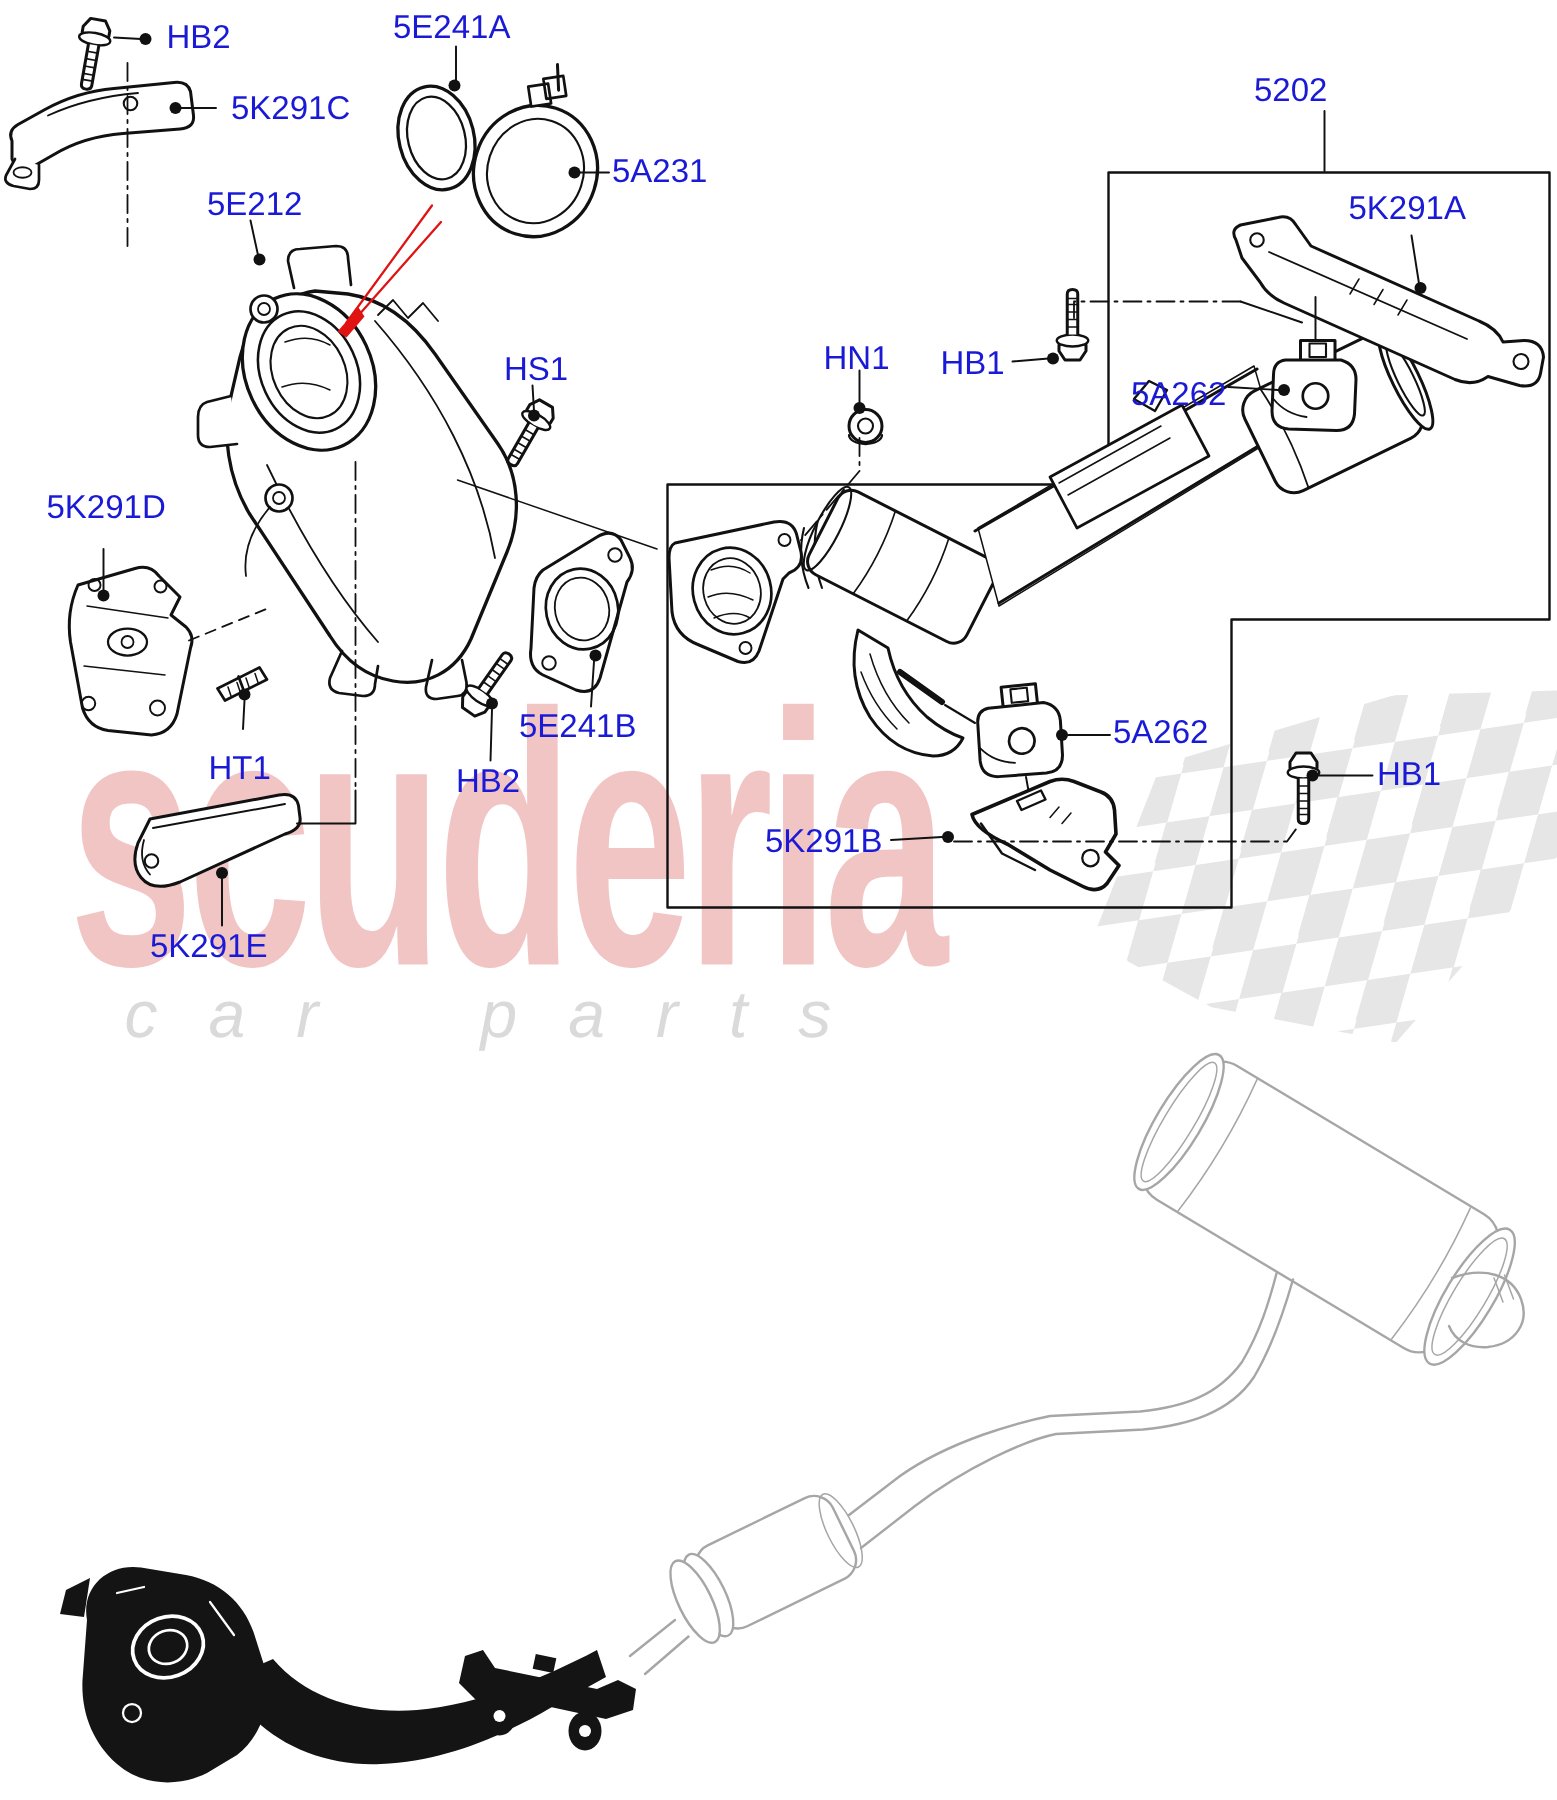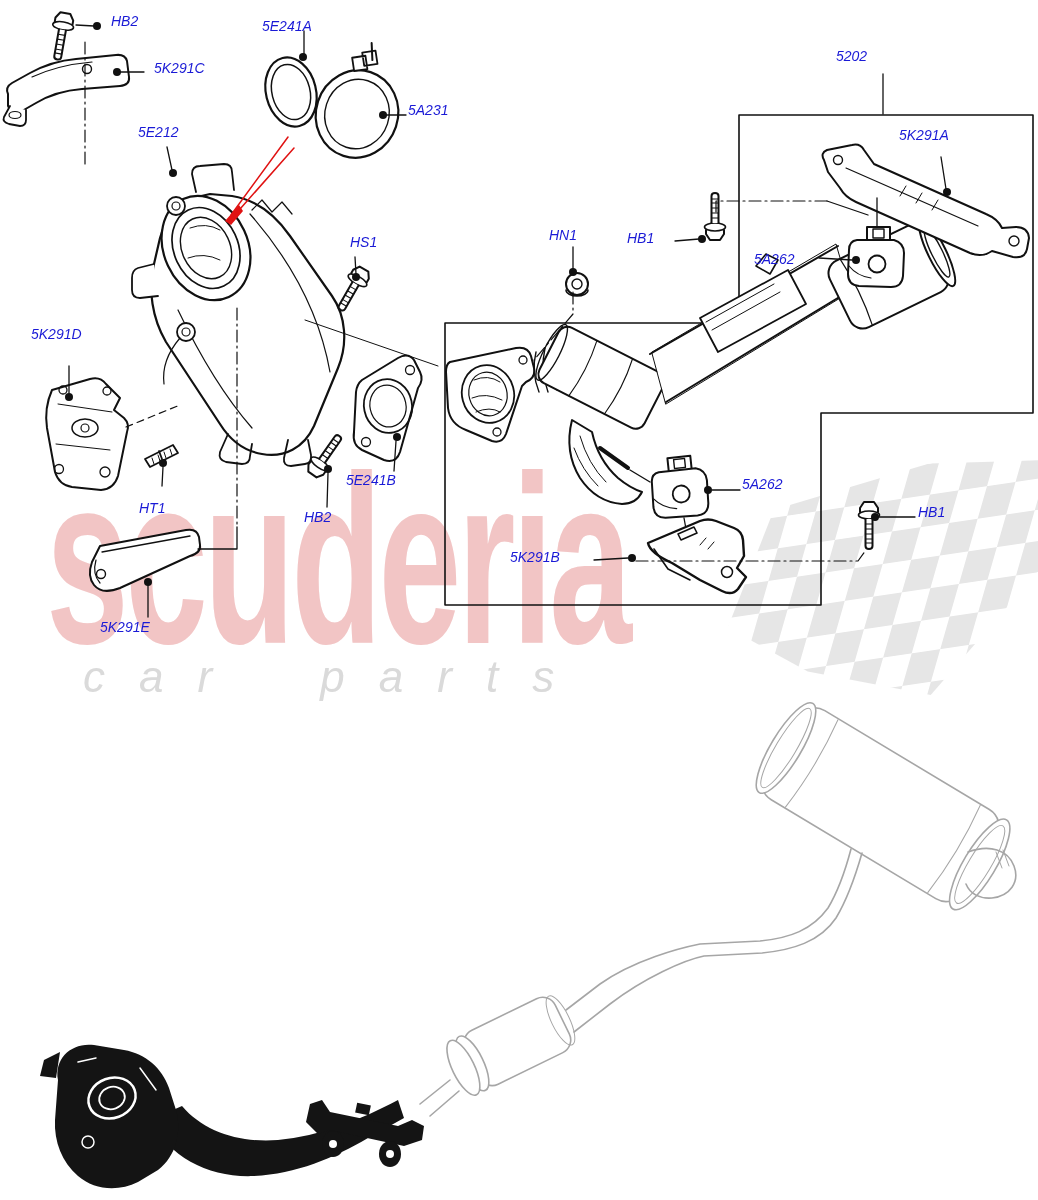--- a/index.html
+++ b/index.html
@@ -12,22 +12,22 @@
   #wm-tag{position:absolute;left:83px;top:652px;font-size:44px;letter-spacing:34px;
           word-spacing:28px;color:var(--tag,#dadada);white-space:nowrap;z-index:1;font-style:italic;}
   #wm-flag{position:absolute;left:742px;top:462px;width:305px;height:245px;z-index:1;
            background:repeating-conic-gradient(var(--checker,#e6e6e6) 0% 25%, transparent 0% 50%);
            background-size:54px 66px;
            transform:skewX(-24deg) rotate(-9deg);
            clip-path:polygon(4% 10%,50% 0%,100% 8%,97% 50%,72% 100%,30% 82%,0% 58%);}
   
   #art{position:absolute;left:0;top:0;z-index:2;}
   
-  .lbl{position:absolute;z-index:3;font-size:14px;line-height:1;color:var(--blue,#1a1ad6);
-       white-space:nowrap;font-weight:400;font-style:italic;}
+  .lbl{position:absolute;z-index:3;font-size:22px;line-height:1;color:var(--blue,#1a1ad6);
+       white-space:nowrap;font-weight:400;}
 </style>
 </head>
 <body>
 
 <div id="stage">
 
   <div id="wm-brand">scuderia</div>
   <div id="wm-tag">car parts</div>
   <div id="wm-flag"></div>
 
@@ -271,24 +271,24 @@
     </g>
 
     <g stroke="var(--red)" stroke-width="1.5">
       <path d="M288,137 L231,215 M294,148 L233,217"></path>
       <polygon fill="var(--red)" stroke="none" points="225,221 239,205 243,211 231,225"></polygon>
     </g>
   </svg>
 
   <div class="lbl" style="left:111px;top:14px">HB2</div>
   <div class="lbl" style="left:154px;top:61px">5K291C</div>
-  <div class="lbl" style="left:262px;top:19px">5E241A</div>
+  <div class="lbl" style="left:262px;top:7px">5E241A</div>
   <div class="lbl" style="left:408px;top:103px">5A231</div>
   <div class="lbl" style="left:138px;top:125px">5E212</div>
-  <div class="lbl" style="left:350px;top:235px">HS1</div>
+  <div class="lbl" style="left:336px;top:235px">HS1</div>
   <div class="lbl" style="left:836px;top:49px">5202</div>
   <div class="lbl" style="left:899px;top:128px">5K291A</div>
   <div class="lbl" style="left:549px;top:228px">HN1</div>
   <div class="lbl" style="left:627px;top:231px">HB1</div>
   <div class="lbl" style="left:754px;top:252px">5A262</div>
   <div class="lbl" style="left:742px;top:477px">5A262</div>
   <div class="lbl" style="left:918px;top:505px">HB1</div>
   <div class="lbl" style="left:510px;top:550px">5K291B</div>
   <div class="lbl" style="left:346px;top:473px">5E241B</div>
   <div class="lbl" style="left:304px;top:510px">HB2</div>

